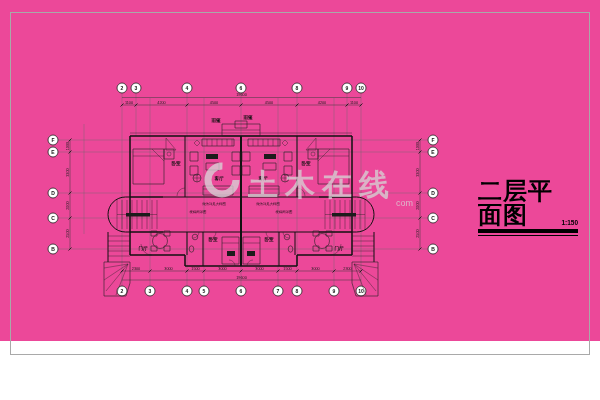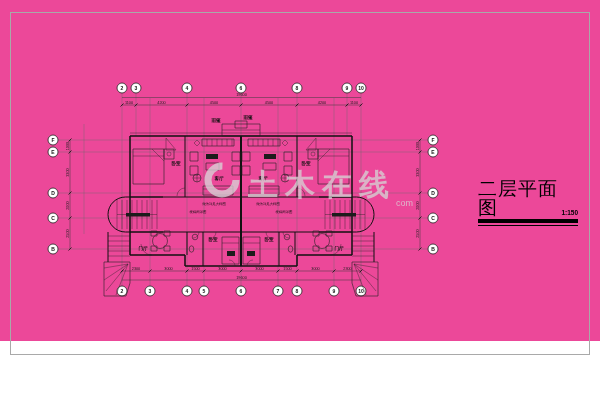--- a/index.html
+++ b/index.html
@@ -21,21 +21,21 @@
   .dimtext{font-size:3.8px;fill:#222;text-anchor:middle;}
   .bubtext{font-size:5px;fill:#111;text-anchor:middle;font-weight:bold;}
   .bub{fill:#fff;stroke:#222;stroke-width:.8;}
   .roomtext{font-size:4.6px;fill:#111;text-anchor:middle;font-weight:bold;}
   .notetext{font-size:3.4px;fill:#111;text-anchor:middle;}
   .wmtext{font-size:30px;font-weight:bold;fill:#d6d6d6;letter-spacing:7px;}
   .wmsub{font-size:9px;fill:#dadada;}
   .wmring{stroke:#d9d9d9;stroke-width:7;fill:none;}
   .titleblock{position:absolute;left:478px;top:179px;width:100px;}
   .t-row{display:flex;align-items:flex-end;gap:2px;}
-  .t-main{font-size:19px;font-weight:normal;color:#000;letter-spacing:1px;line-height:1;}
+  .t-main{font-size:24px;font-weight:bold;color:#000;letter-spacing:1px;line-height:1;}
   .t-scale{font-size:6.5px;font-weight:bold;color:#000;margin-bottom:1px;}
   .bar{height:4px;background:#000;margin-top:2px;}
   .bar2{height:1px;background:#000;margin-top:2px;}
 </style>
 </head>
 <body>
 
 <div class="page">
   <div class="frame"></div>
 

